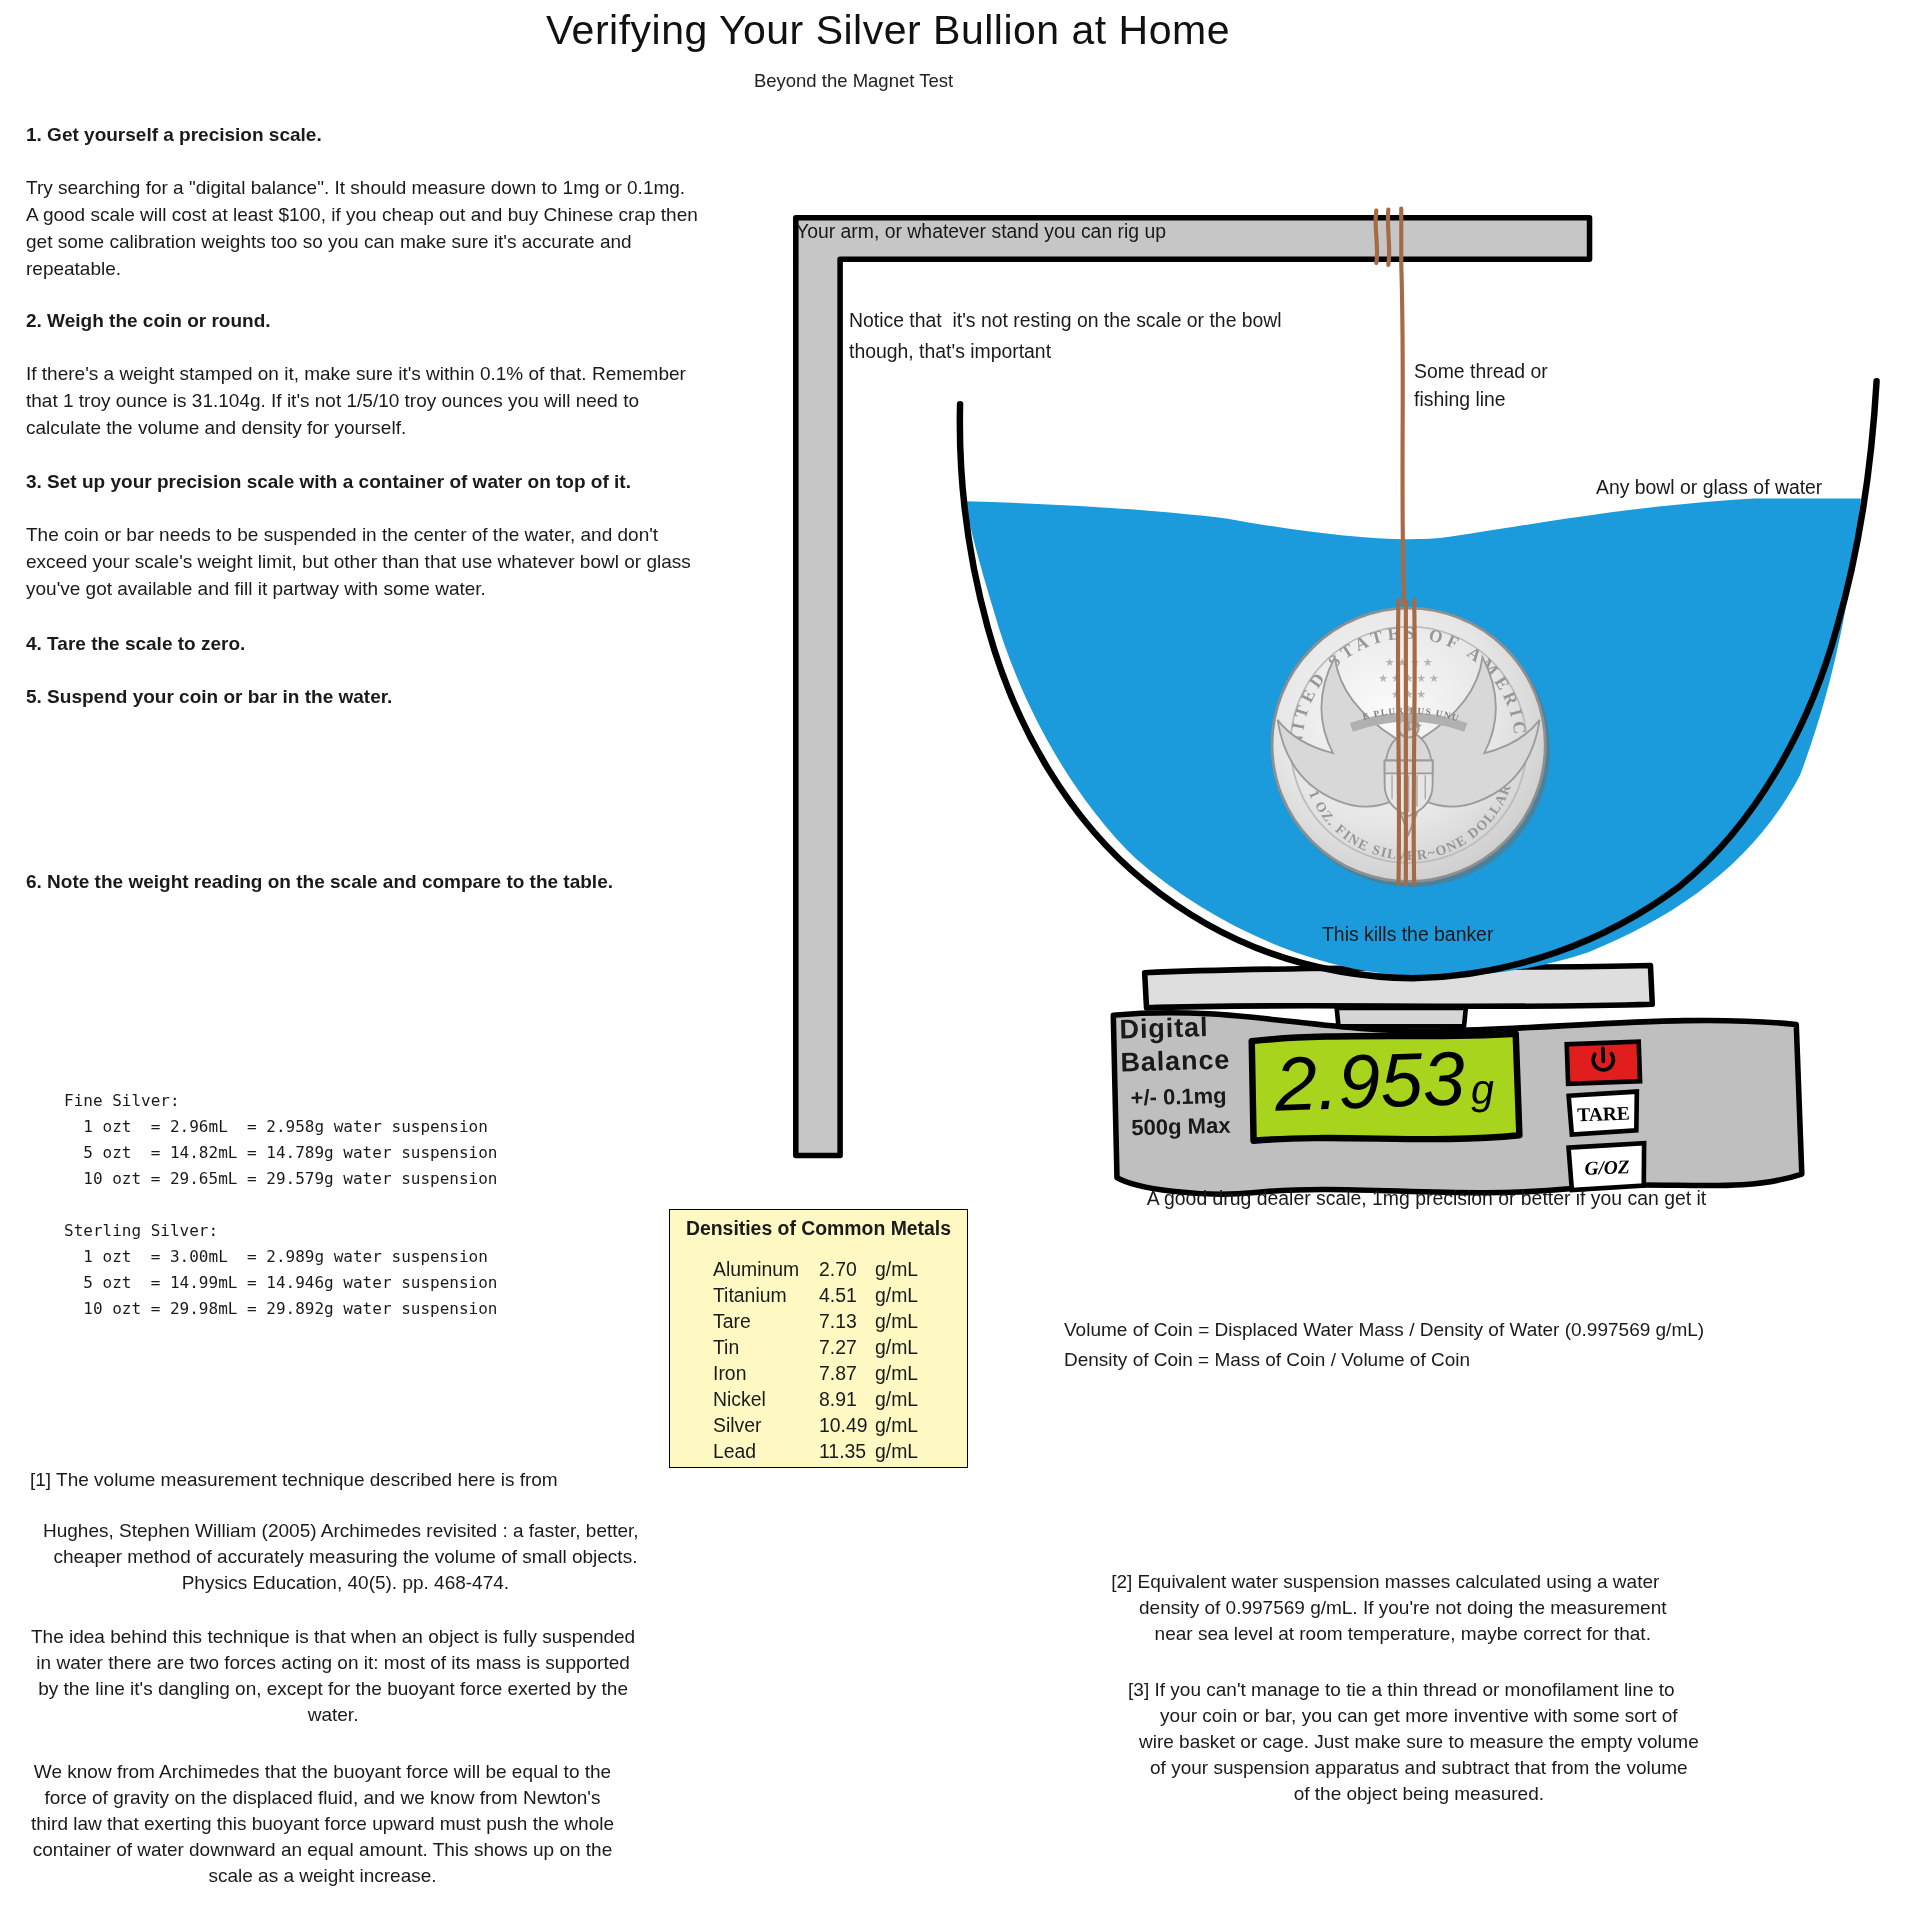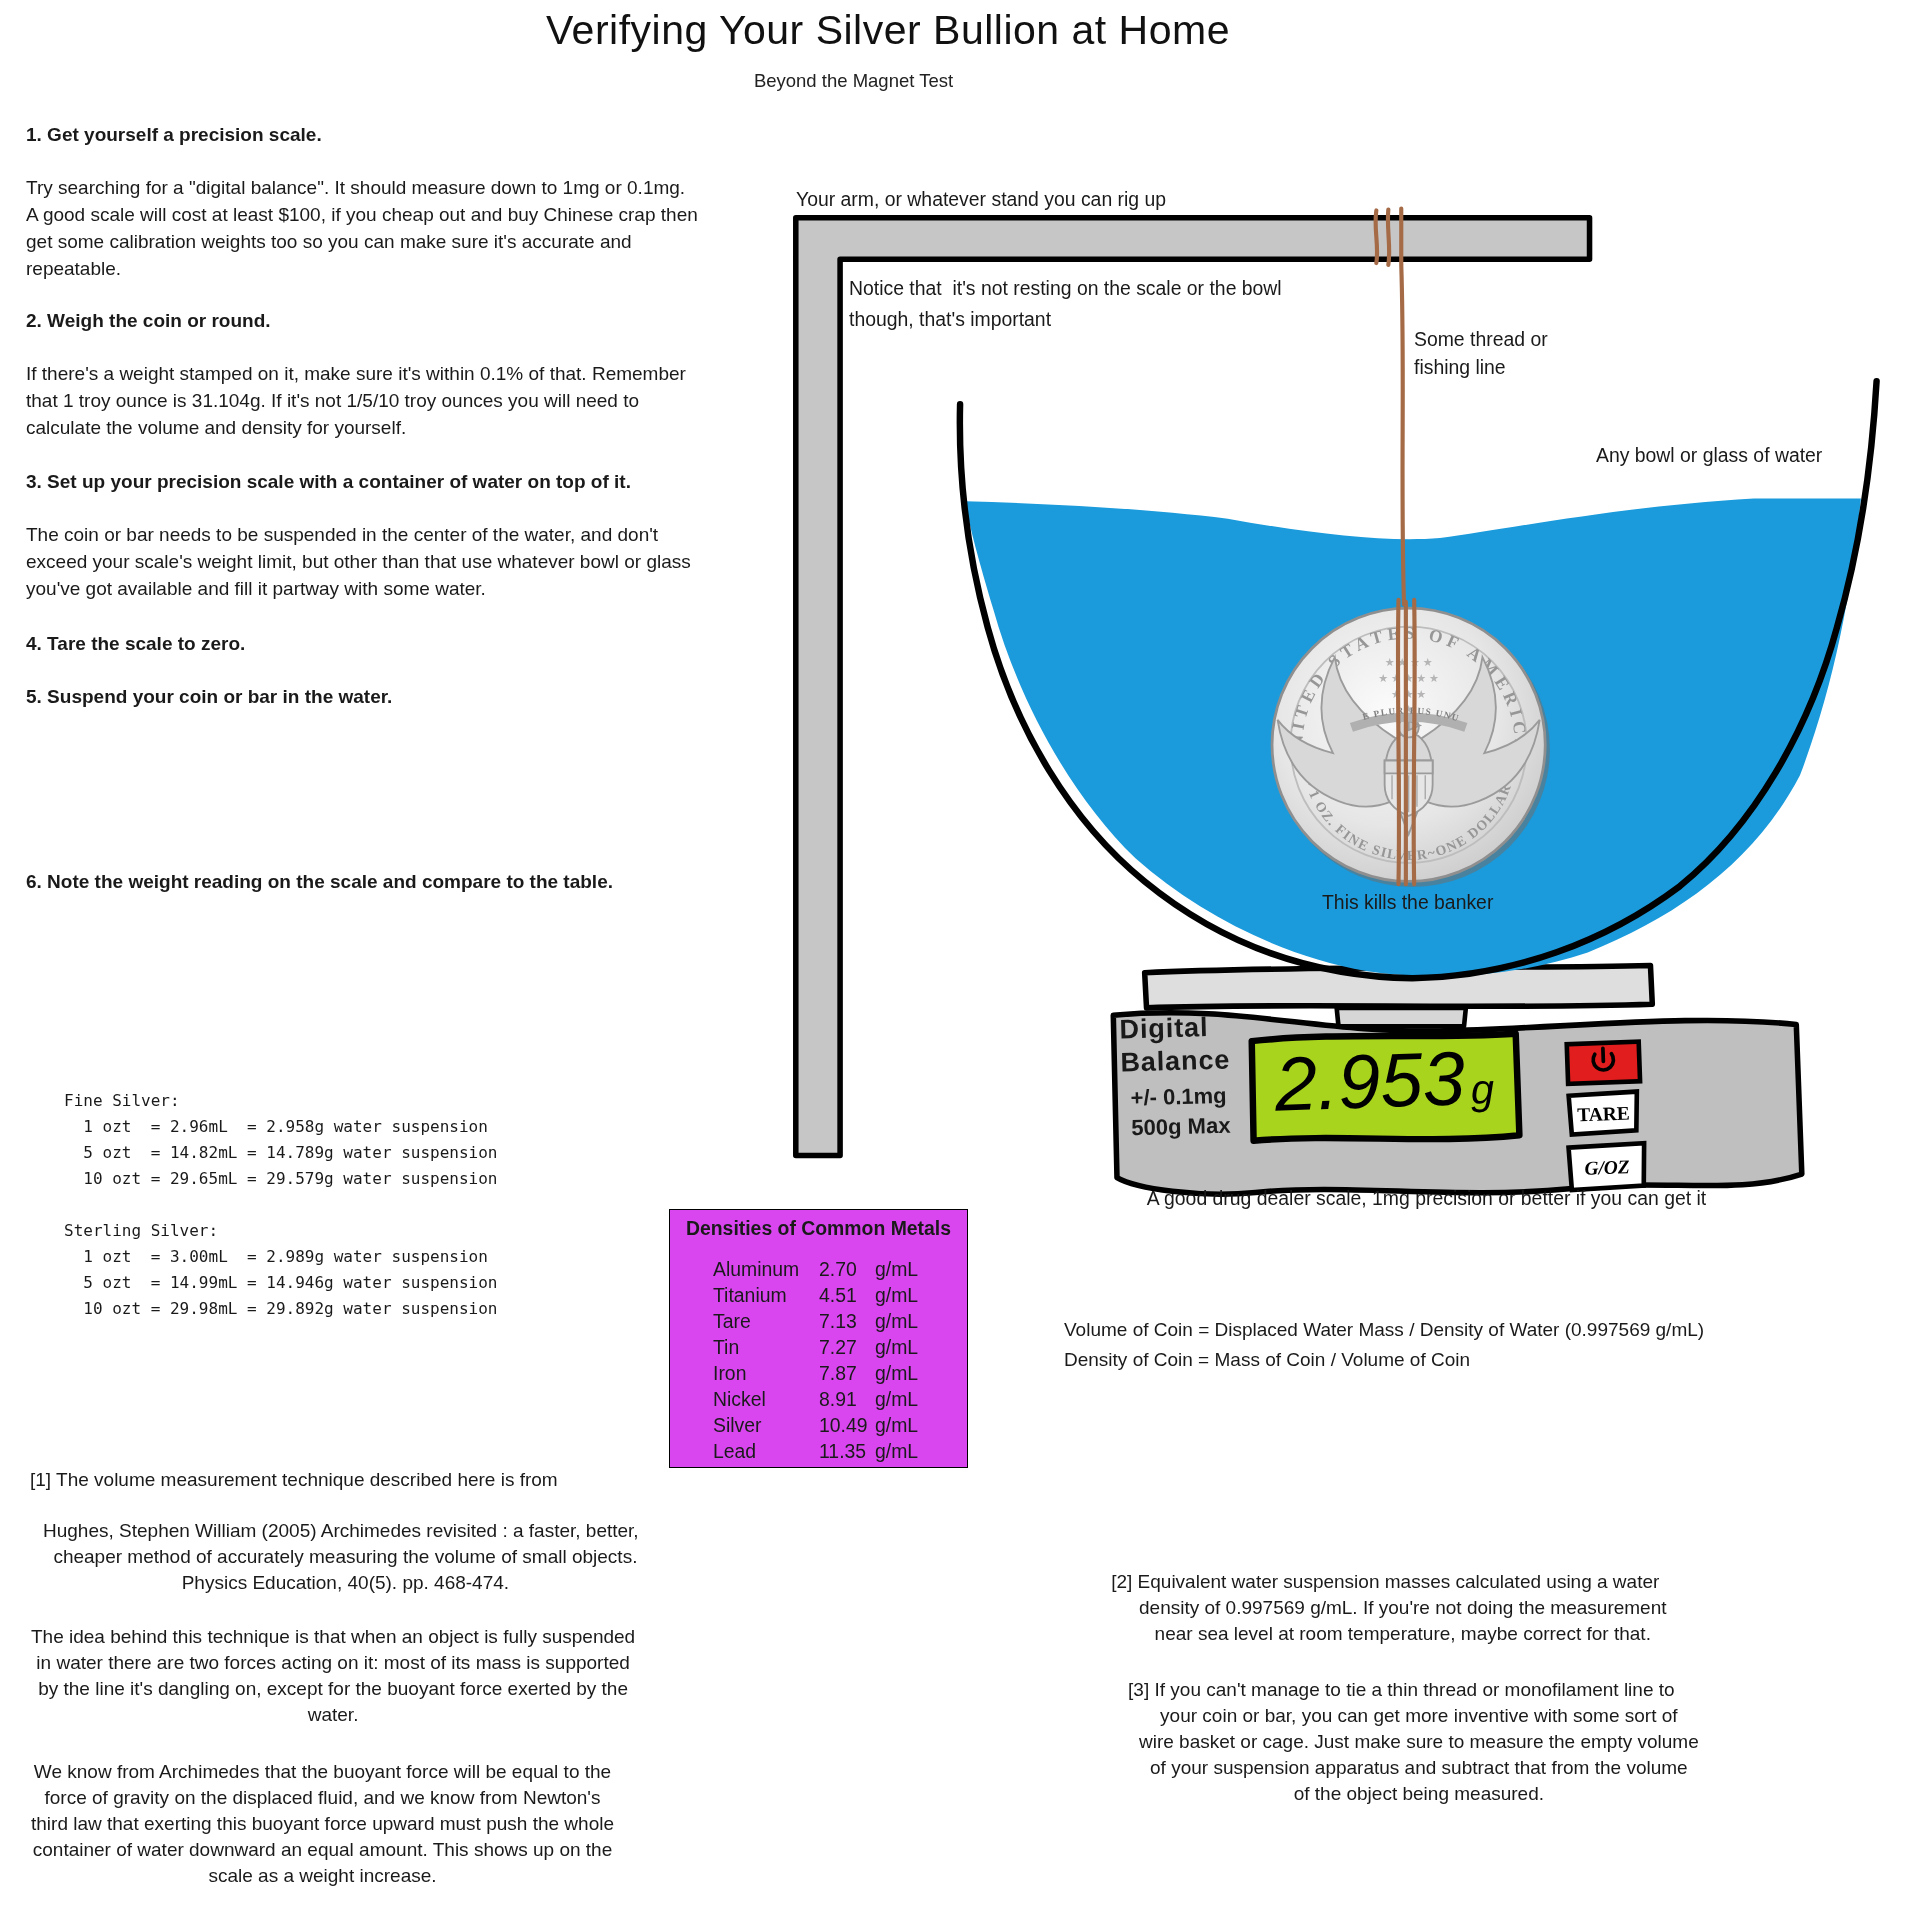--- a/index.html
+++ b/index.html
@@ -5,29 +5,29 @@
   html,body{margin:0;padding:0;background:#ffffff;}
   #canvas{position:relative;width:1922px;height:1929px;background:#ffffff;overflow:hidden;
           font-family:"Liberation Sans",sans-serif;color:#1a1a1a;}
   .abs{position:absolute;}
   .title{width:1776px;text-align:center;top:7.4px;left:0;font-size:41px;letter-spacing:0.5px;color:#111;}
   .subtitle{width:1707px;text-align:center;top:70px;left:0;font-size:18.5px;color:#222;}
   .step-h{left:26px;font-size:19px;font-weight:bold;white-space:pre-wrap;}
   .step-p{left:26px;font-size:19px;line-height:27px;white-space:pre-wrap;width:766px;}
   .mono{left:64px;font-family:"DejaVu Sans Mono","Liberation Mono",monospace;
         font-size:16px;line-height:26px;white-space:pre;}
-  .densbox{left:669px;top:1209px;width:297px;height:257px;border:1.8px solid #000;background:#d946ef;}
+  .densbox{left:669px;top:1209px;width:297px;height:257px;border:1.8px solid #000;background:#fef9c3;}
   .dens-title{margin-top:7.4px;text-align:center;font-weight:bold;font-size:19.4px;}
   .dens-row{margin-left:43px;font-size:19.4px;line-height:26px;}
   .dens-metal{display:inline-block;width:106px;}
   .dens-val{display:inline-block;min-width:56px;}
   .note{font-size:19px;line-height:26px;white-space:pre-wrap;text-align:center;}
   .hang10{text-indent:-9.2px;padding-left:9.2px;}
   .hang38{text-indent:-35px;padding-left:35px;}
-  .dlabel{font-size:19.4px;line-height:28px;white-space:pre-wrap;color:#1a1a1a;}
+  .dlabel{font-size:19.4px;line-height:28px;white-space:pre-wrap;color:#1a1a1a;margin-top:32px;}
   .brand{left:1120px;top:1012px;font-size:27px;line-height:33px;white-space:pre-wrap;
          transform:rotate(-1.5deg);font-weight:bold;letter-spacing:0.9px;}
   .specs{left:1131px;top:1082px;font-size:22px;line-height:29.5px;white-space:pre-wrap;
          transform:rotate(-1.5deg);font-weight:bold;}
   .lcdval{left:1257px;top:1037px;width:255px;height:100px;text-align:center;
           font-size:76px;font-style:italic;transform:rotate(-2deg);color:#000;}
   .lcdunit{font-size:42px;margin-left:5.5px;}
   .scale-caption{left:1071px;top:1187px;width:711px;text-align:center;font-size:19.4px;}
   .formulas{left:1064px;top:1315px;font-size:19px;line-height:30px;white-space:pre-wrap;}
   svg text{font-family:"Liberation Serif",serif;}

